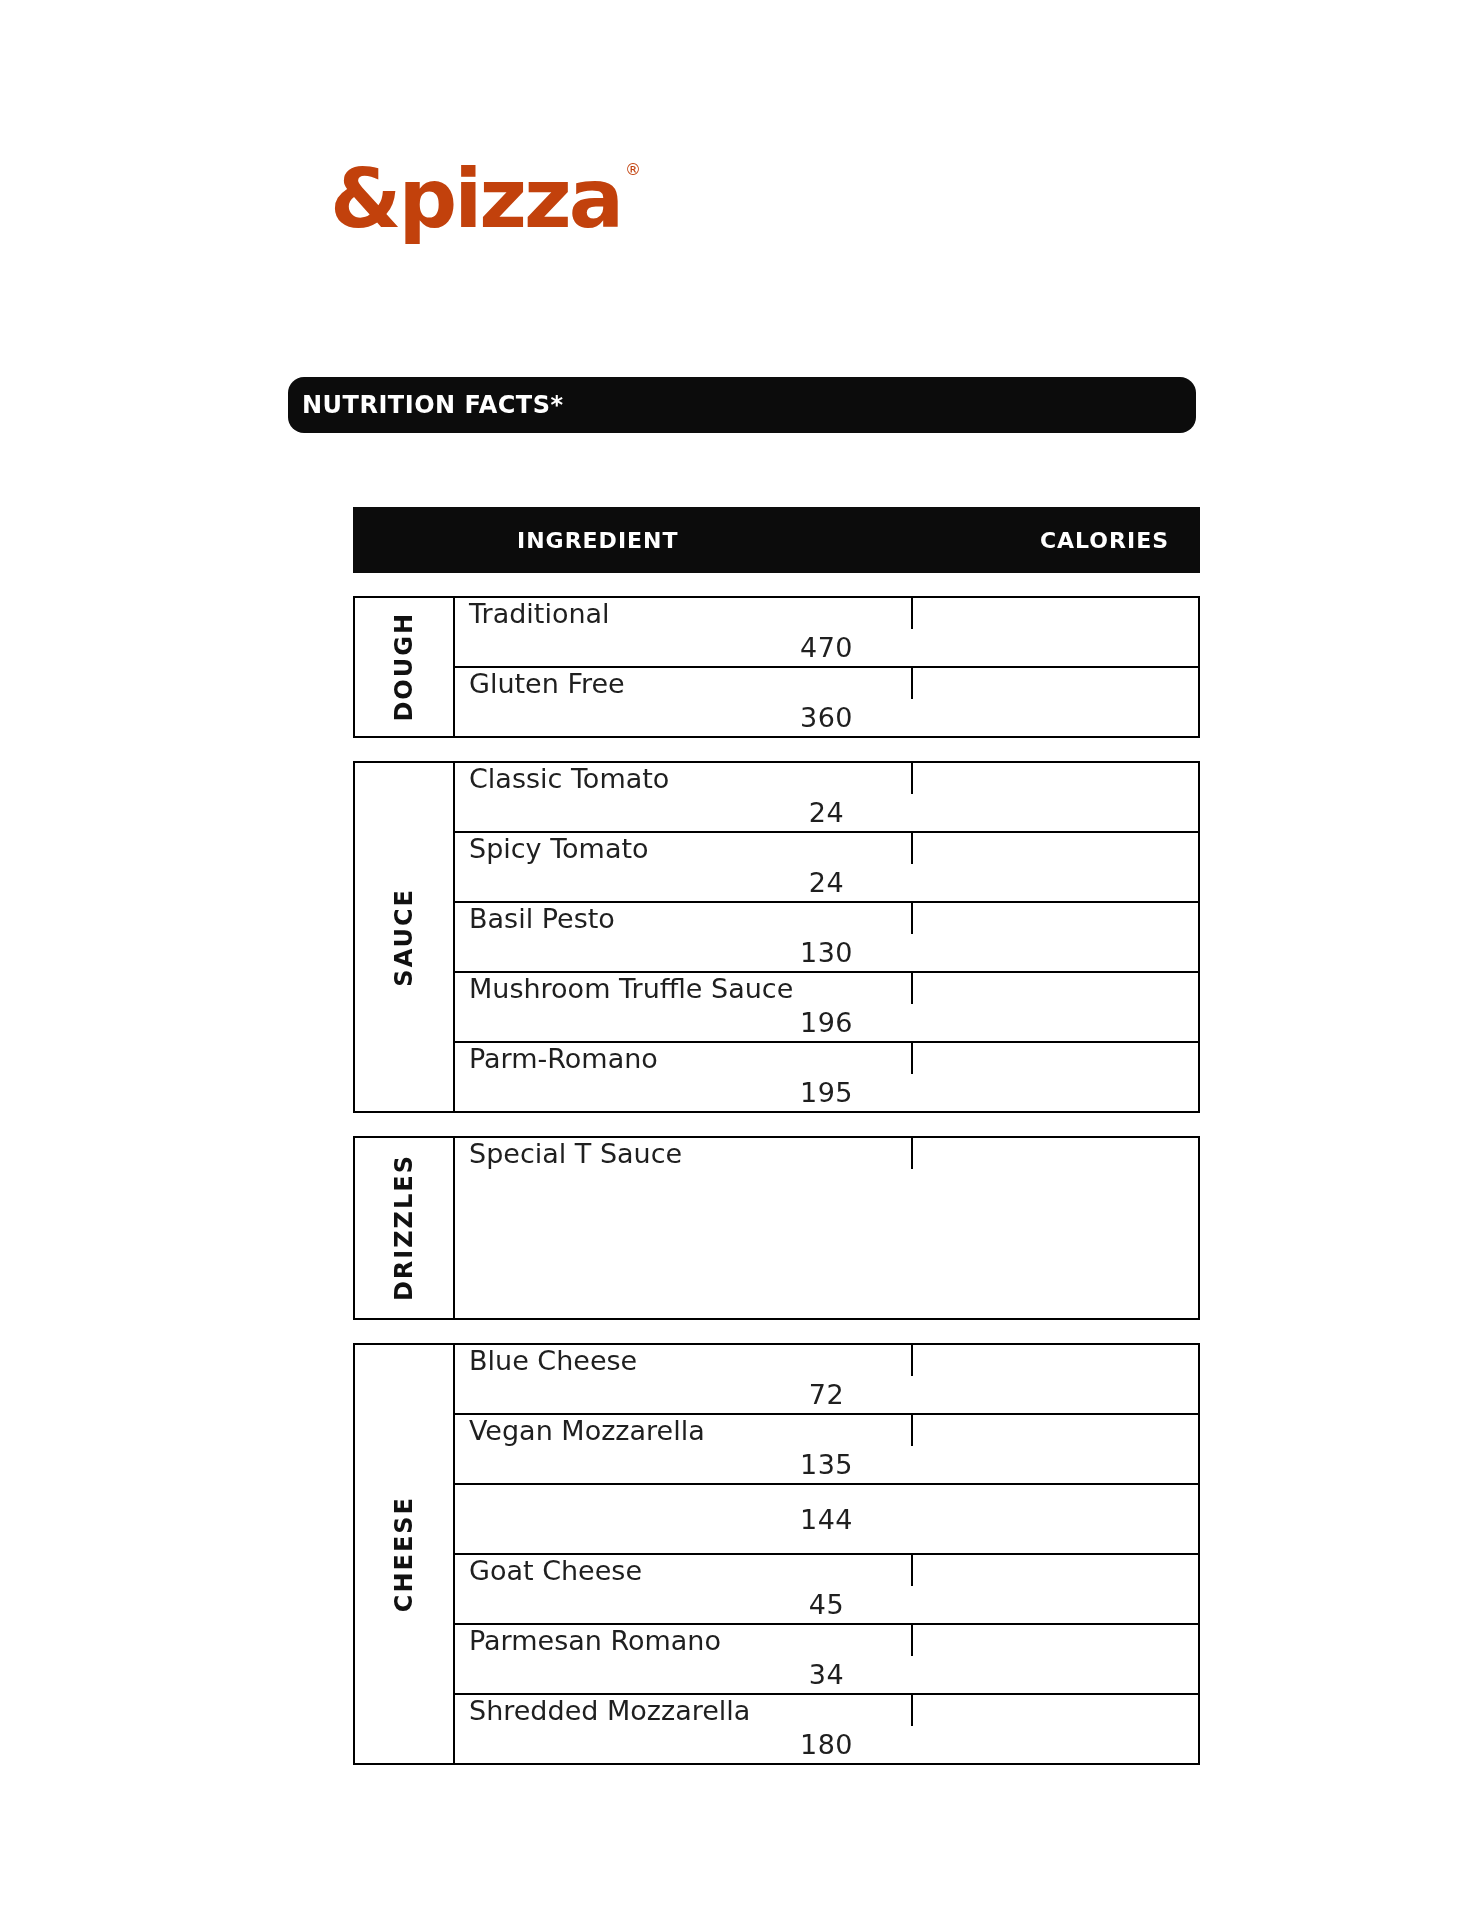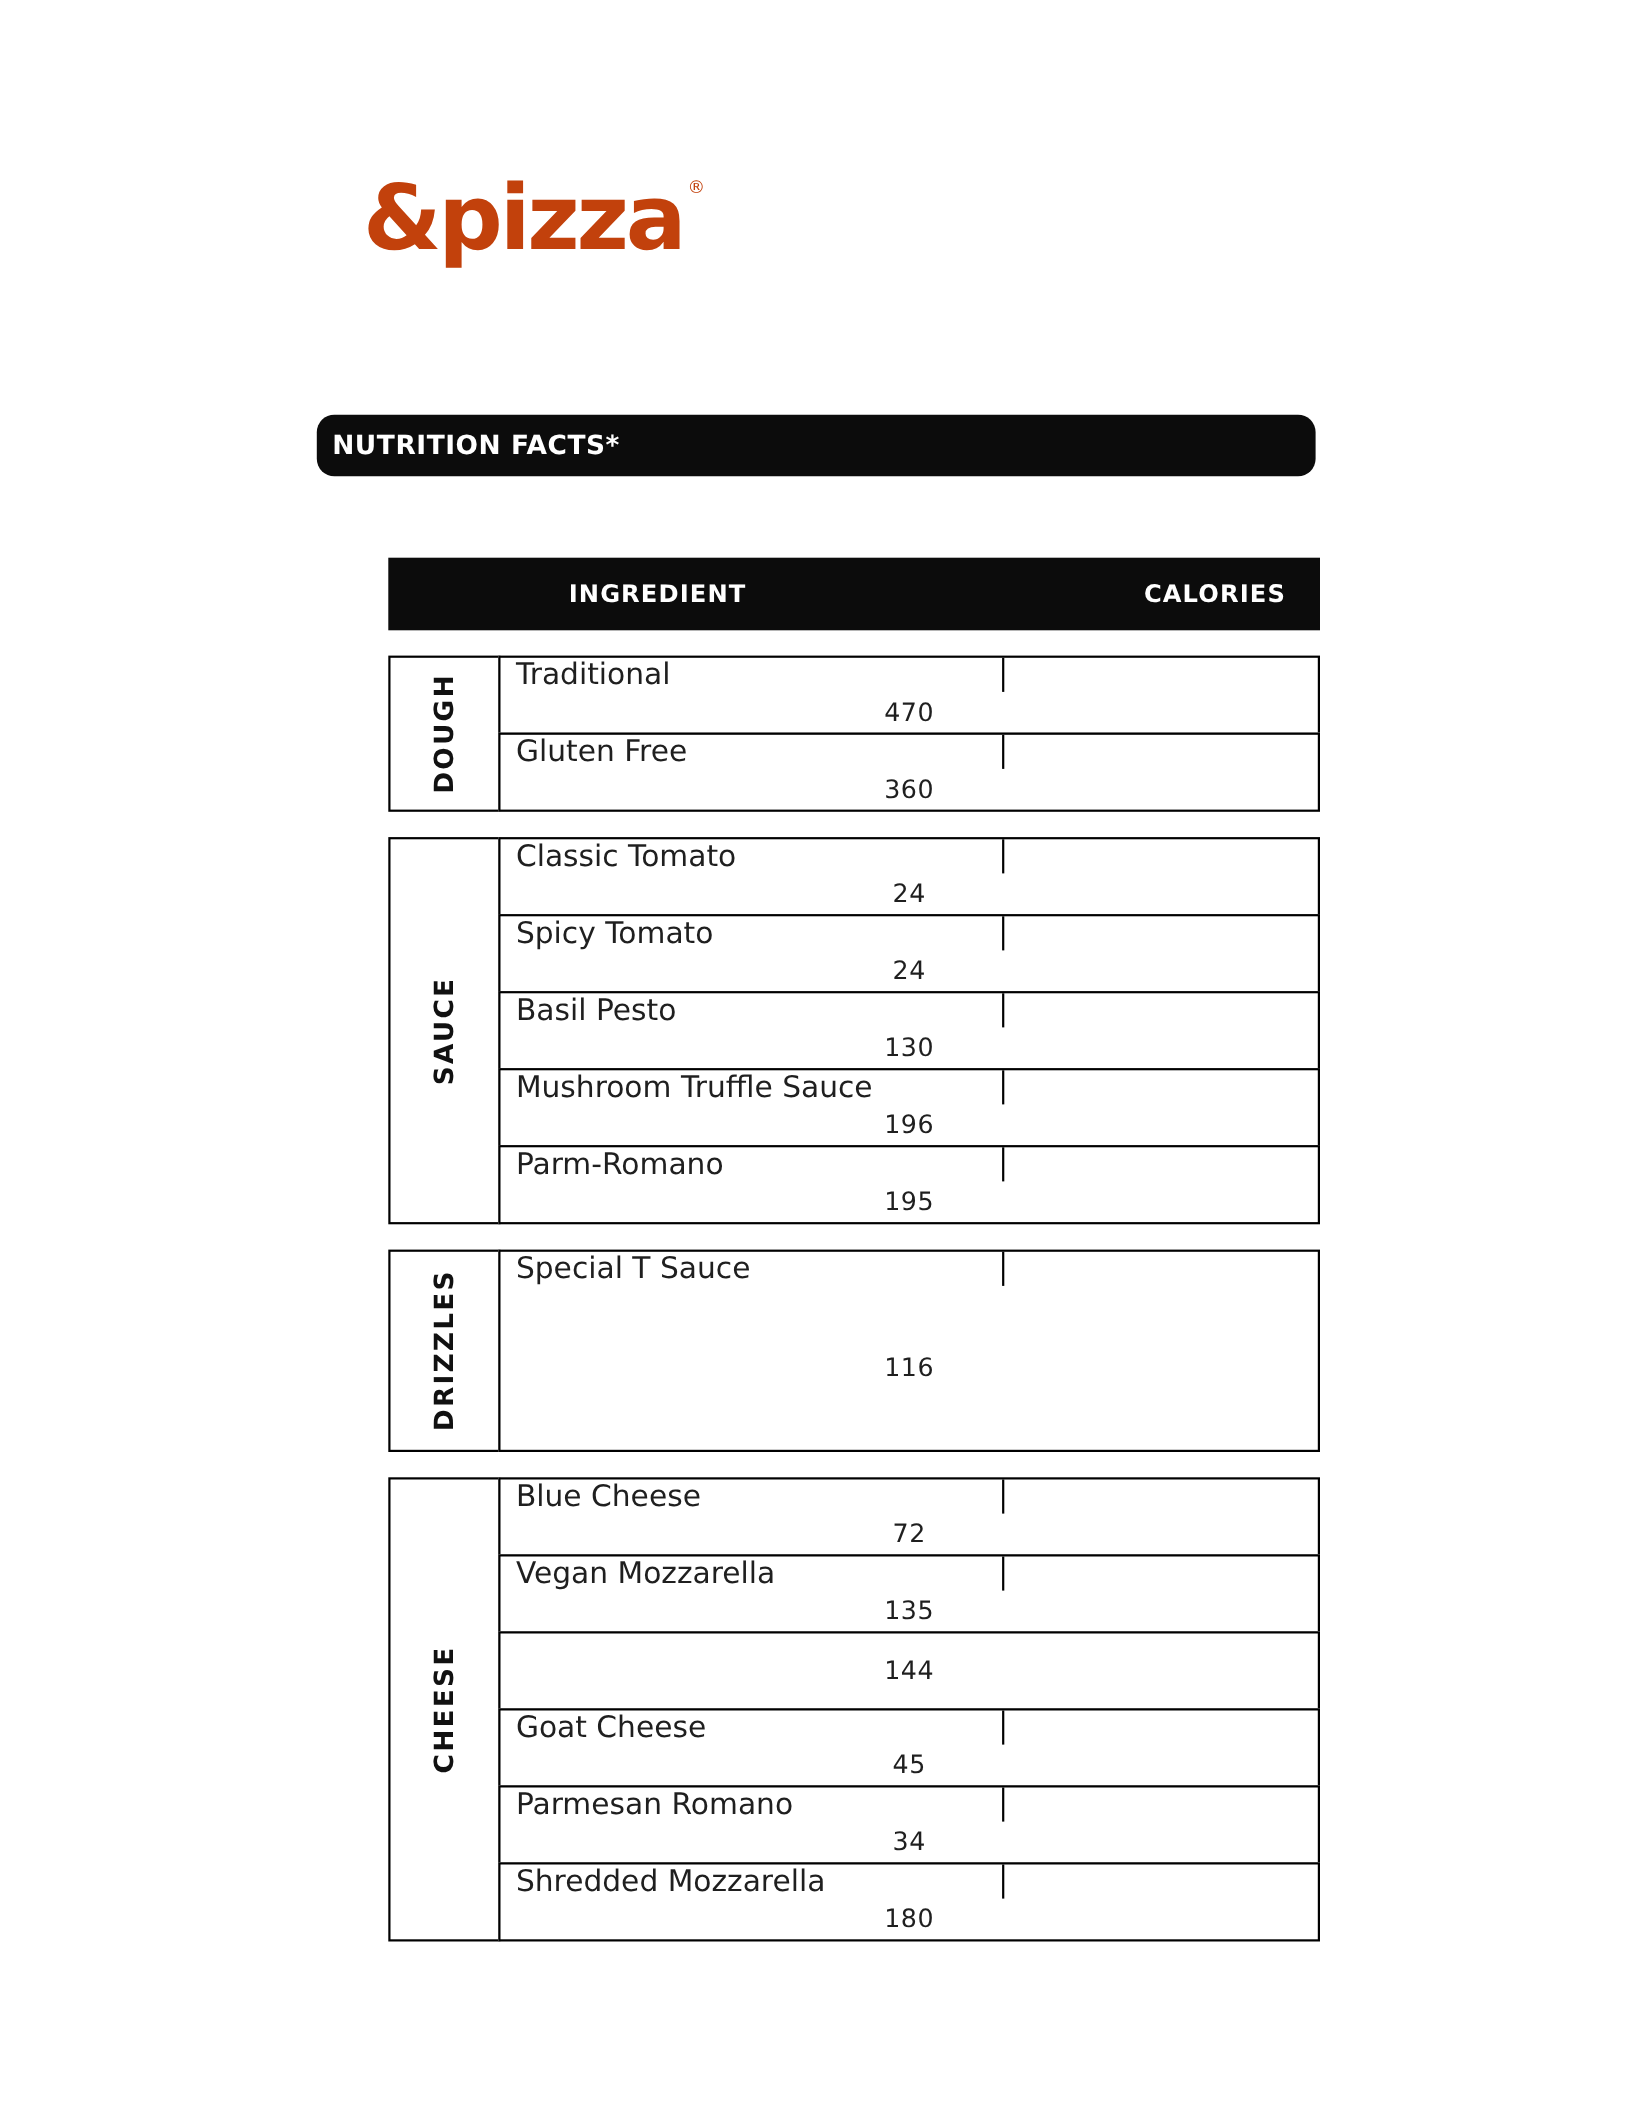--- a/index.html
+++ b/index.html
@@ -135,21 +135,21 @@
     padding-left: 14px;
     font-size: 27px;
     color: #1f1f1f;
     border-right: 2px solid #000000;
   }
   .cell-cal {
     flex: 1;
     display: flex;
     align-items: center;
     justify-content: center;
-    font-size: 23px;
+    font-size: 27px;
     color: #1f1f1f;
     letter-spacing: 0.5px;
   }
 </style>
 </head>
 <body>
 
 <div class="page">
 
   <div class="logo">
@@ -209,21 +209,20 @@
             </div>
           </div>
         </div>
         <div class="section">
           <div class="section-label">
             <span class="vertical-text">DRIZZLES</span>
           </div>
           <div class="section-rows">
             <div class="row tall">
               <div class="cell-name">Special T Sauce</div>
-              <div class="cell-cal">116</div>
             </div>
           </div>
         </div>
         <div class="section">
           <div class="section-label">
             <span class="vertical-text">CHEESE</span>
           </div>
           <div class="section-rows">
             <div class="row">
               <div class="cell-name">Blue Cheese</div>

